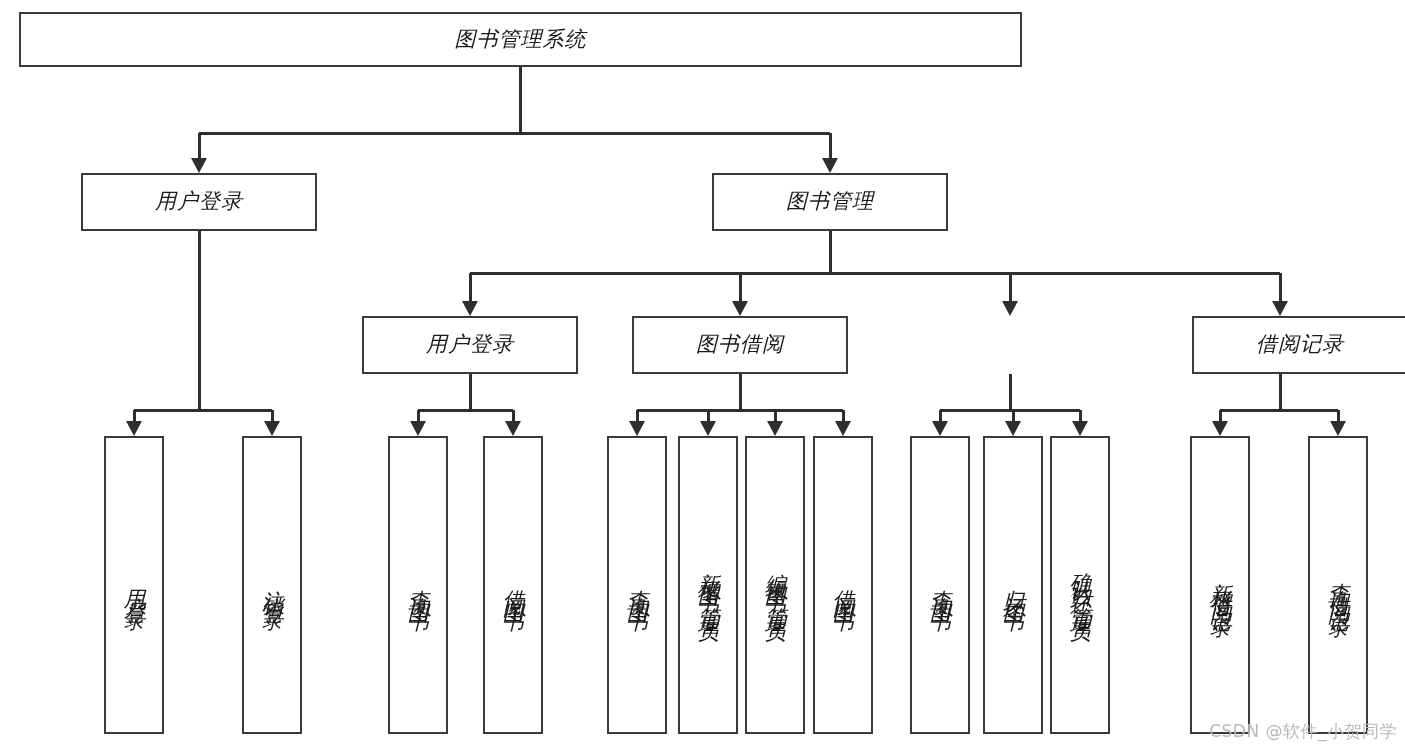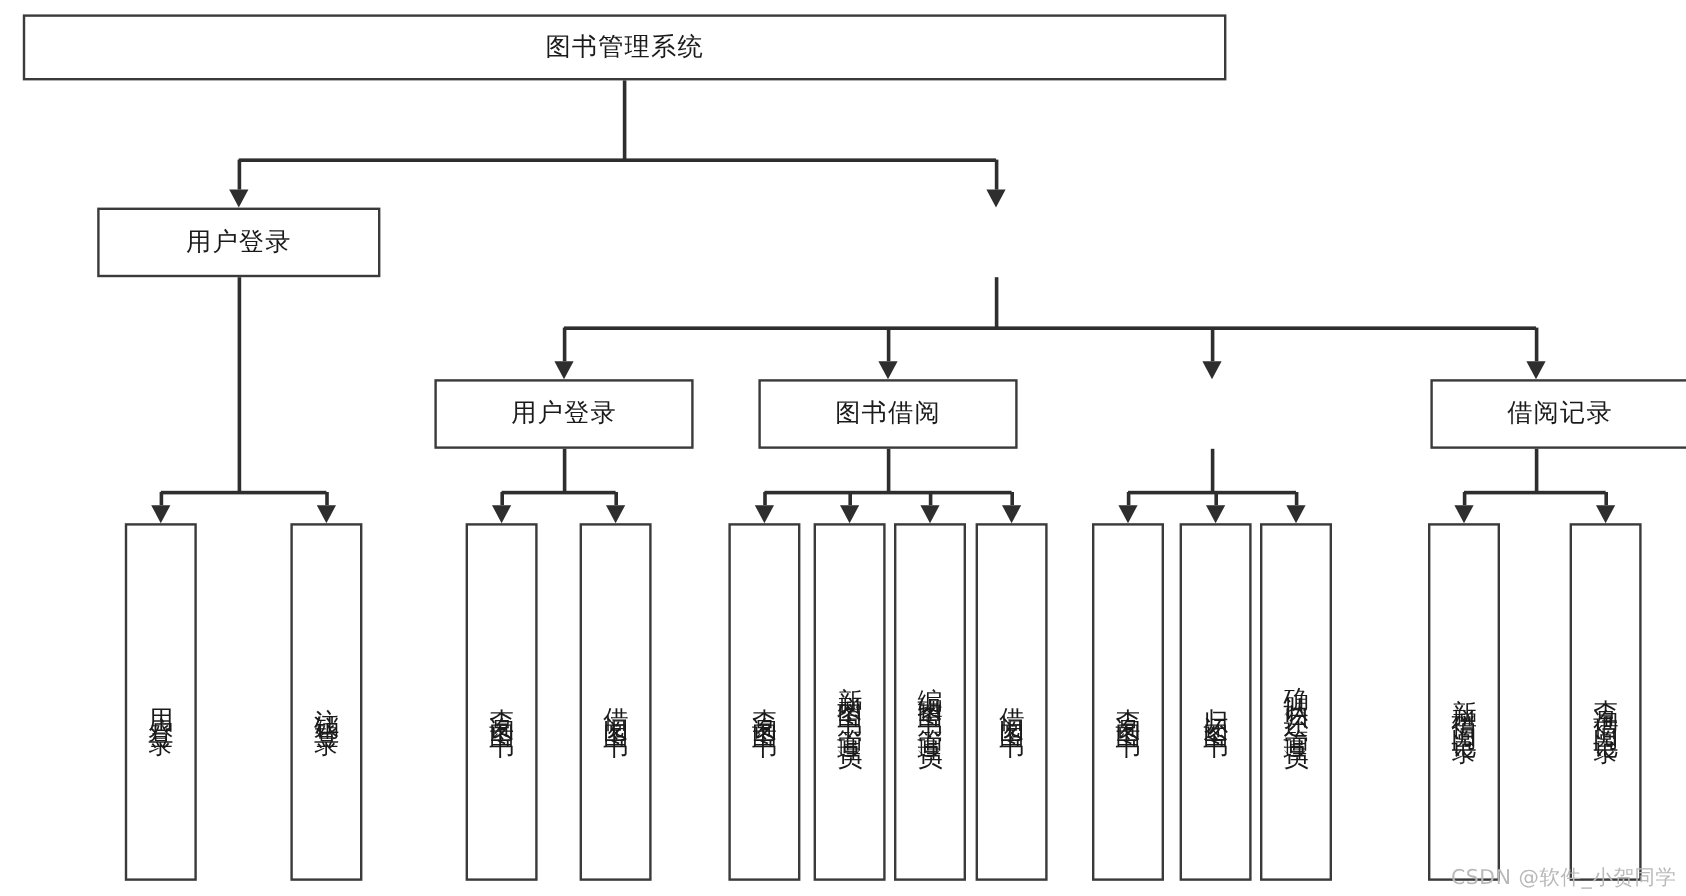--- a/index.html
+++ b/index.html
@@ -37,20 +37,21 @@
   .node.vert {
     writing-mode: vertical-rl;
     text-orientation: upright;
     font-size: 21px;
     letter-spacing: 7px;
     line-height: 1.25;
     padding-top: 4px;
   }
   .node .lbl {
     display: block;
+    font-style: italic;
   }
   
   .vline {
     position: absolute;
     width: 3px;
     background: #2e2e2e;
   }
   .hline {
     position: absolute;
     height: 3px;
@@ -81,20 +82,23 @@
 <body>
 
 <div id="canvas">
 
   <div class="node horiz" id="root-node" style="left: 19px; top: 12px; width: 1003px; height: 55px;">
     <span class="lbl">图书管理系统</span>
   </div>
 
   <div class="node horiz" id="l2-0" style="left: 81px; top: 173px; width: 236px; height: 58px;">
     <span class="lbl">用户登录</span>
+  </div>
+  <div class="node horiz" id="l2-1" style="left: 712px; top: 173px; width: 236px; height: 58px;">
+    <span class="lbl">图书管理</span>
   </div>
 
   <div class="node horiz" id="l3-0" style="left: 362px; top: 316px; width: 216px; height: 58px;">
     <span class="lbl">用户登录</span>
   </div>
   <div class="node horiz" id="l3-1" style="left: 632px; top: 316px; width: 216px; height: 58px; text-align: right;">
     <span class="lbl">图书借阅</span>
   </div>
   <div class="node horiz" id="l3-3" style="left: 1172px; top: 316px; width: 216px; height: 58px; margin-left: 20px;">
     <span class="lbl">借阅记录</span>

